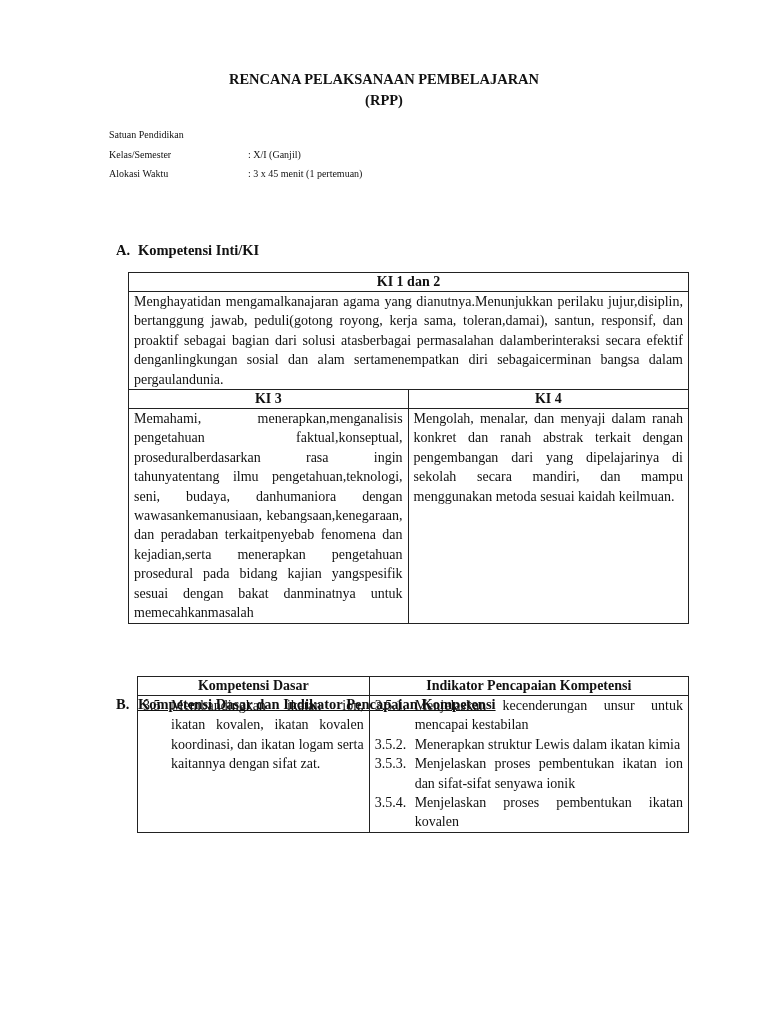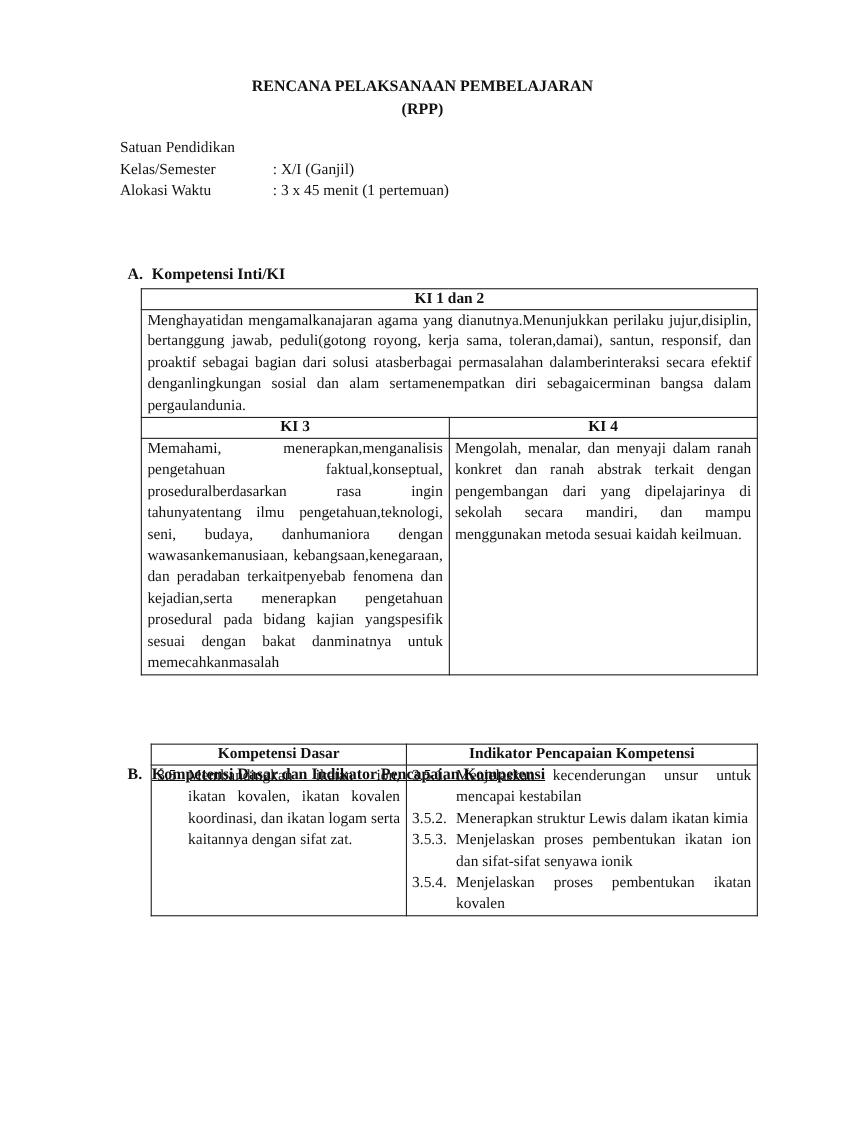--- a/index.html
+++ b/index.html
@@ -3,31 +3,31 @@
   <meta charset="utf-8">
   <style>
     html, body { margin: 0; padding: 0; background: #ffffff; }
     body { width: 768px; height: 1024px; position: relative; overflow: hidden;
            font-family: "Liberation Serif", "DejaVu Serif", serif; color: #111; font-size: 14px; }
     .page { position: absolute; left: 0; top: 0; width: 768px; height: 1024px; }
     .title { position: absolute; left: 0; width: 768px; text-align: center; font-weight: bold; font-size: 14.5px; }
     .title1 { top: 71px; left: 44px; width: 680px; }
     .title2 { top: 92px; left: 44px; width: 680px; }
     .meta { position: absolute; left: 109px; top: 125px; }
-    .meta-row { display: flex; height: 19.5px; line-height: 19.5px; font-size: 14px; align-items: flex-end; }
+    .meta-row { display: flex; height: 19.5px; line-height: 19.5px; font-size: 10px; align-items: flex-end; }
     .meta-label { width: 139px; }
     .section { position: absolute; font-weight: bold; font-size: 14.5px; }
     .secA { left: 116px; top: 242px; }
     .secB { left: 116px; top: 696px; text-decoration: underline; }
     .sec-letter { display: inline-block; width: 22px; }
     table { border-collapse: collapse; position: absolute; font-size: 14px; }
     td, th { border: 1.3px solid #222; vertical-align: top; padding: 0 5px; line-height: 19.4px; }
     th { font-weight: bold; text-align: center; height: 18px; line-height: 18px; }
     .justify { text-align: justify; text-align-last: left; }
-    .tA { left: 128px; top: 262px; width: 561px; }
+    .tA { left: 128px; top: 272px; width: 561px; }
     .tB { left: 137px; top: 676px; width: 552px; }
     .kd { display: flex; }
     .kd-num { width: 28px; flex: none; }
     .kd-text { flex: 1; text-align: justify; }
     .ind { display: flex; }
     .ind-num { width: 40px; flex: none; }
     .ind-text { flex: 1; text-align: justify; text-align-last: left; }
   </style>
 </head>
 <body>

